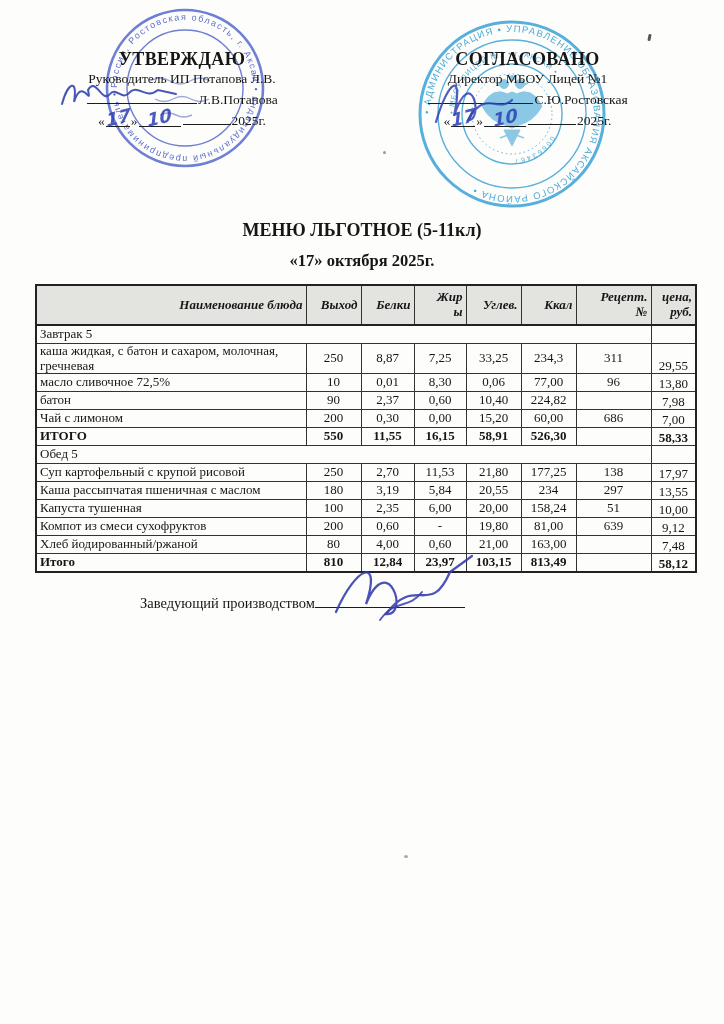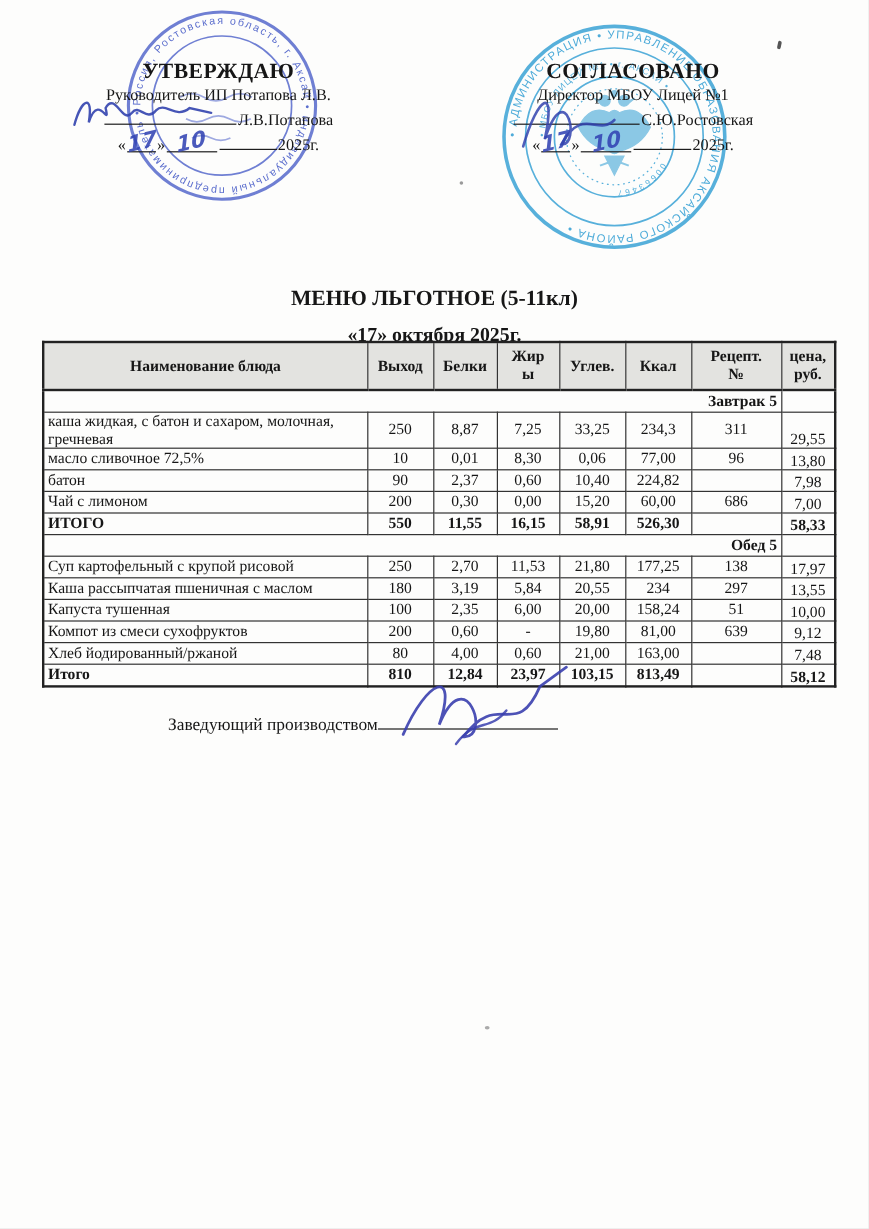--- a/index.html
+++ b/index.html
@@ -13,38 +13,38 @@
   .blank{display:inline-block;border-bottom:1.3px solid #1d1d1d;height:15px;
          margin:0 1px;text-align:center;vertical-align:baseline;}
   .hw{font-family:"DejaVu Sans",sans-serif;font-weight:bold;font-style:italic;color:#3344b4;
       display:inline-block;transform:rotate(-14deg) skewX(-10deg);font-size:18px;
       line-height:0;position:relative;top:-1px;opacity:.88;}
 
   
   .stamp{position:absolute;mix-blend-mode:multiply;z-index:2;}
 
   
-  .doc-title{position:absolute;left:0;width:724px;text-align:center;font-weight:bold;margin-top:18px;}
+  .doc-title{position:absolute;left:0;width:724px;text-align:center;font-weight:bold;}
   .doc-title.l1{top:220px;font-size:18px;}
   .doc-title.l2{top:251px;font-size:16.5px;}
 
   
   table.menu{position:absolute;left:35px;top:284px;width:660px;border-collapse:collapse;
              table-layout:fixed;font-size:13px;border:2px solid #222;}
   table.menu th,table.menu td{border:1px solid #333;padding:0 3px;overflow:hidden;}
   table.menu th{background:#e3e3e0;font-weight:bold;height:38px;border-bottom:2px solid #222;
-                line-height:1.15;text-align:center;}
+                line-height:1.15;text-align:right;font-style:italic;}
   table.menu td{height:17px;line-height:1.12;}
   th .wrap-narrow{display:inline-block;max-width:30px;word-break:break-all;}
   th .wrap-mid{display:inline-block;max-width:54px;}
   th .wrap-price{display:inline-block;max-width:40px;}
   .name-cell{text-align:left;}
   .num{text-align:center;}
   .price-cell{vertical-align:bottom;padding-bottom:1px;}
-  .section-cell{font-weight:bold;text-align:right;height:18px;}
+  .section-cell{font-weight:normal;text-align:left;height:18px;}
   .total-row td{font-weight:bold;height:18px;margin-top:37px;}
   .tall td{height:32px;}
 
   
   .footer-line{position:absolute;left:140px;top:592px;font-size:14.5px;z-index:3;}
   .footer-blank{display:inline-block;border-bottom:1.3px solid #1d1d1d;width:150px;height:15px;}
 
   .sig{position:absolute;z-index:4;}
   .speck{position:absolute;border-radius:50%;z-index:1;}
 </style>

